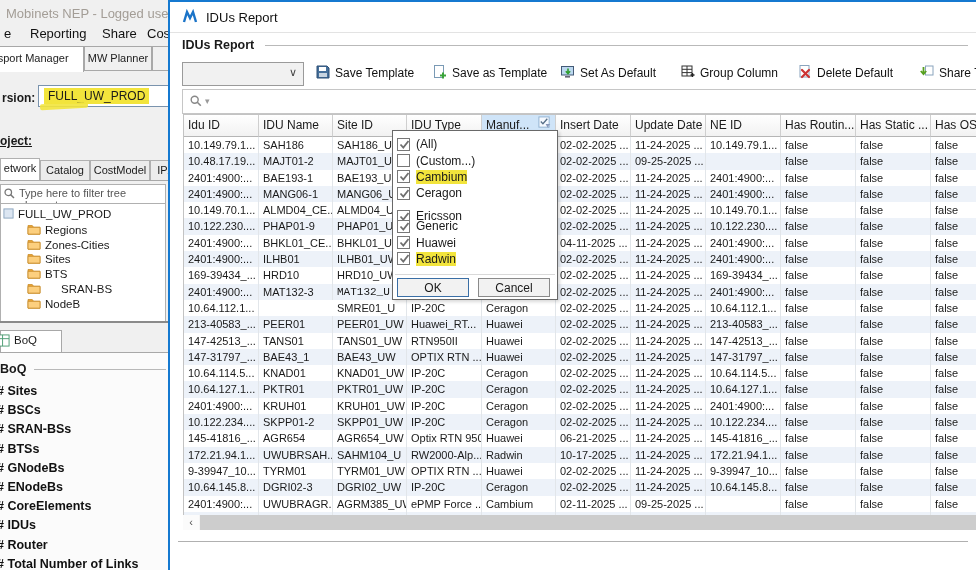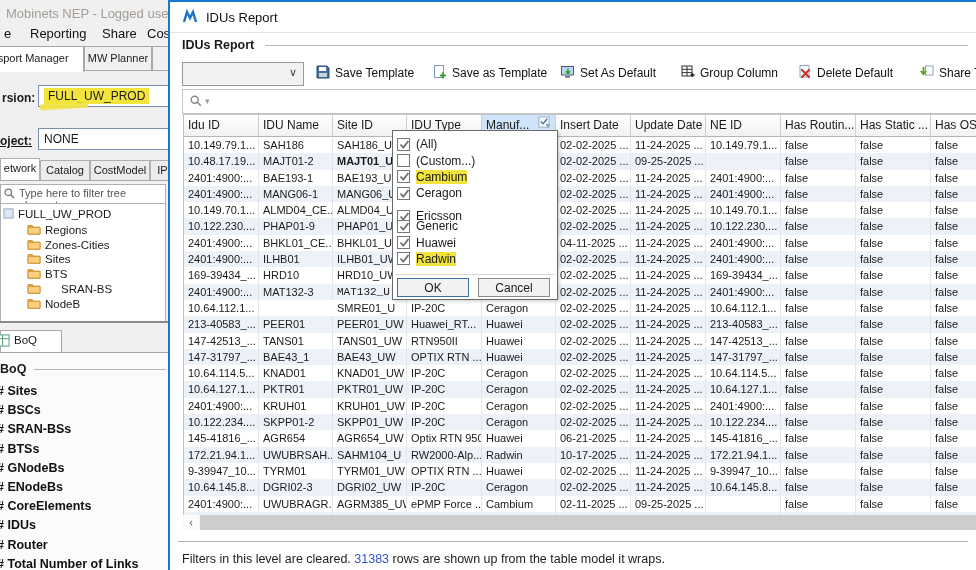--- a/index.html
+++ b/index.html
@@ -99,23 +99,20 @@
       </div>
     <div class="tabline" style="top:70px;"></div>
 
     <div class="abs fieldlabel" style="left:2px;top:91px;">rsion:</div>
     <div class="field" style="left:38px;top:85px;width:126px;">
       <span class="hl-yellow" style="padding:1px 4px;">FULL_UW_PROD</span>
     </div>
     <div class="swash" style="left:40px;top:103px;width:48px;height:6px;"></div>
 
     <div class="abs fieldlabel" style="left:0;top:134px;text-decoration:underline;">oject:</div>
-    <div class="field" style="left:38px;top:128px;width:126px;">
-      <span>NONE</span>
-    </div>
 
     <div class="abs" style="left:0;top:158px;width:168px;height:22px;">
         <div class="subtab active" style="left: 0px; width: 38px; top: 0px;">etwork</div>
         <div class="subtab" style="left: 40px; width: 48px; top: 2px;">Catalog</div>
         <div class="subtab" style="left: 90px; width: 58px; top: 2px;">CostModel</div>
         <div class="subtab" style="left: 150px; width: 26px; top: 2px;">IP/</div>
       </div>
     <div class="tabline" style="top:180px;"></div>
 
     <div class="filterbox" style="left:0;top:184px;width:164px;height:18px;">
@@ -343,21 +340,21 @@
             <div class="td" style="width: 75px;">02-02-2025 ...</div>
             <div class="td" style="width: 75px;">11-24-2025 ...</div>
             <div class="td" style="width: 75px;">10.149.79.1...</div>
             <div class="td" style="width: 75px;">false</div>
             <div class="td" style="width: 75px;">false</div>
             <div class="td" style="width: 80px;">false</div>
           </div>
           <div class="trow alt">
             <div class="td" style="width: 75px;">10.48.17.19...</div>
             <div class="td" style="width: 74px;">MAJT01-2</div>
-            <div class="td" style="width: 74px; font-weight: bold;">MAJT01_U</div>
+            <div class="td" style="width: 74px;">MAJT01_U</div>
             <div class="td" style="width: 75px;"></div>
             <div class="td" style="width: 74px;"></div>
             <div class="td" style="width: 75px;">02-02-2025 ...</div>
             <div class="td" style="width: 75px;">09-25-2025 ...</div>
             <div class="td" style="width: 75px;"></div>
             <div class="td" style="width: 75px;">false</div>
             <div class="td" style="width: 75px;">false</div>
             <div class="td" style="width: 80px;">false</div>
           </div>
           <div class="trow">
@@ -716,19 +713,14 @@
       <div class="popbtn" style="left:4px;top:147px;width:72px;border-color:#3a6ea5;">OK</div>
       <div class="popbtn" style="left:85px;top:147px;width:72px;">Cancel</div>
     </div>
 
     <div class="hscroll">
       <div class="hs-arrow">‹</div>
       <div class="hs-thumb"></div>
     </div>
 
     <div class="statusline"></div>
-    <div class="status">
-      <span>Filters in this level are cleared.</span>
-      <span class="count">31383</span>
-      <span>rows are shown up from the table model it wraps.</span>
-    </div>
   </div>
 </div>
 
 </body></html>

